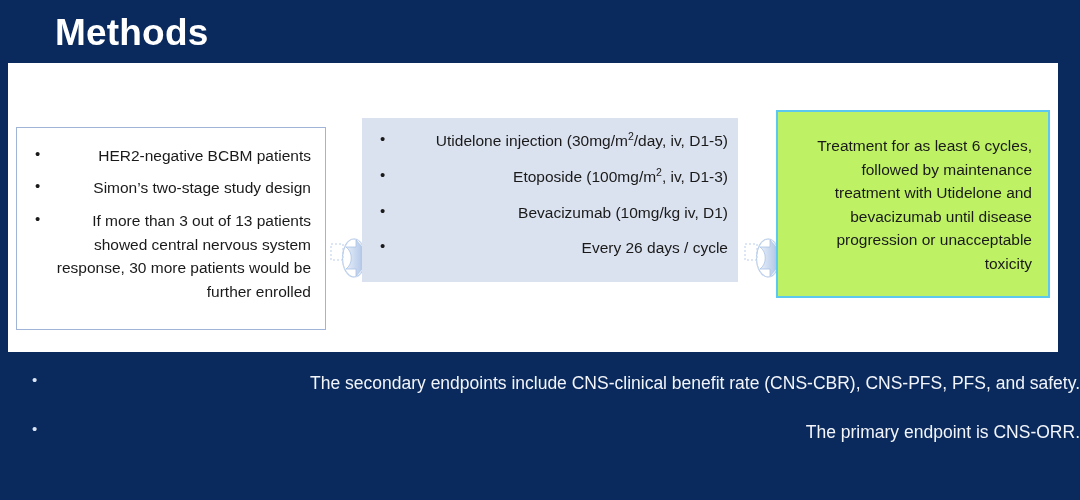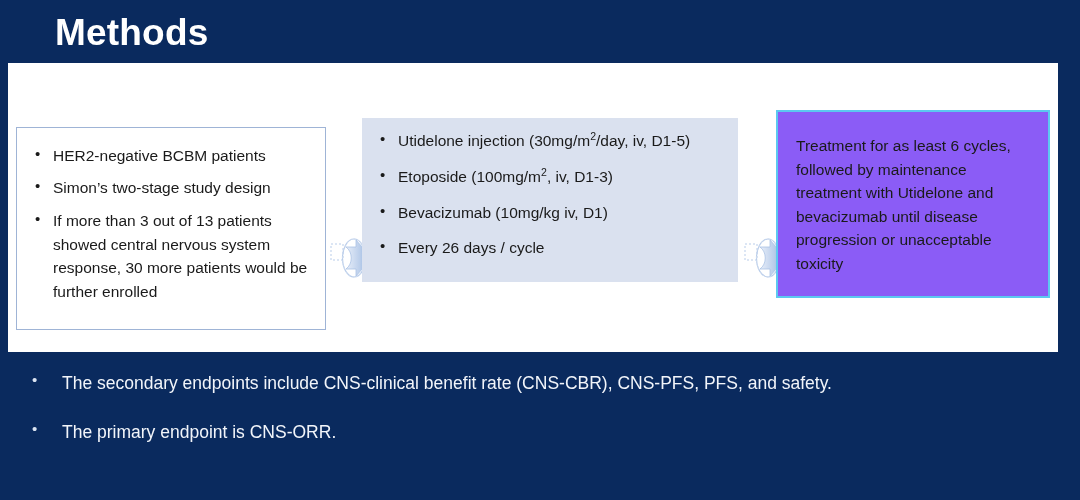--- a/index.html
+++ b/index.html
@@ -6,20 +6,21 @@
   html, body {
     width:1080px; height:500px;
     background:#0a2a5e;
     font-family:"Liberation Sans", sans-serif;
     overflow:hidden;
   }
   #slide {
     position:relative;
     width:1080px; height:388px;
     background:#0a2a5e;
+    text-align:right;
   }
 
   
   #title {
     position:absolute;
     left:55px; top:14px;
     font-size:37px;
     font-weight:bold;
     color:#ffffff;
     letter-spacing:0.2px;
@@ -49,21 +50,21 @@
   #box-regimen {
     left:354px; top:55px;
     width:376px; height:164px;
     background:#dae1ef;
     border:none;
   }
   #box-maintenance {
     left:768px; top:47px;
     width:274px; height:188px;
     border:2px solid #5cc8f0;
-    background:#8b5cf6;
+    background:#bef264;
   }
 
   .box-inner {
     padding:0;
     height:100%;
     display:flex;
     flex-direction:column;
     justify-content:center;
   }
   #box-eligibility .box-inner { padding:0 14px 0 14px; }

